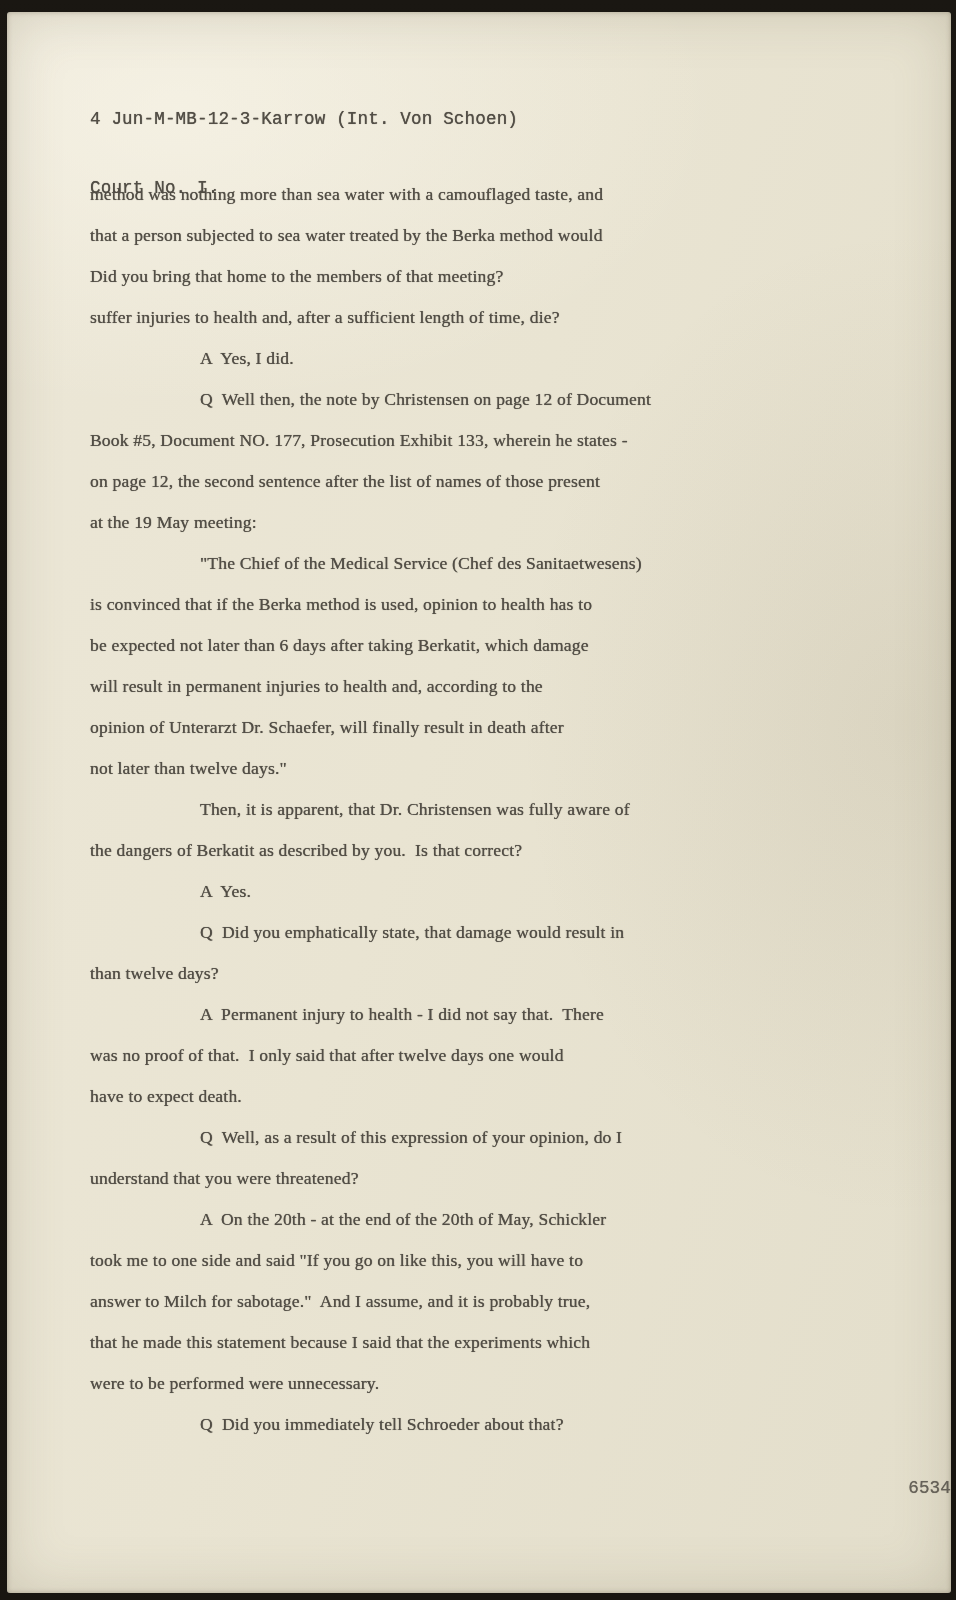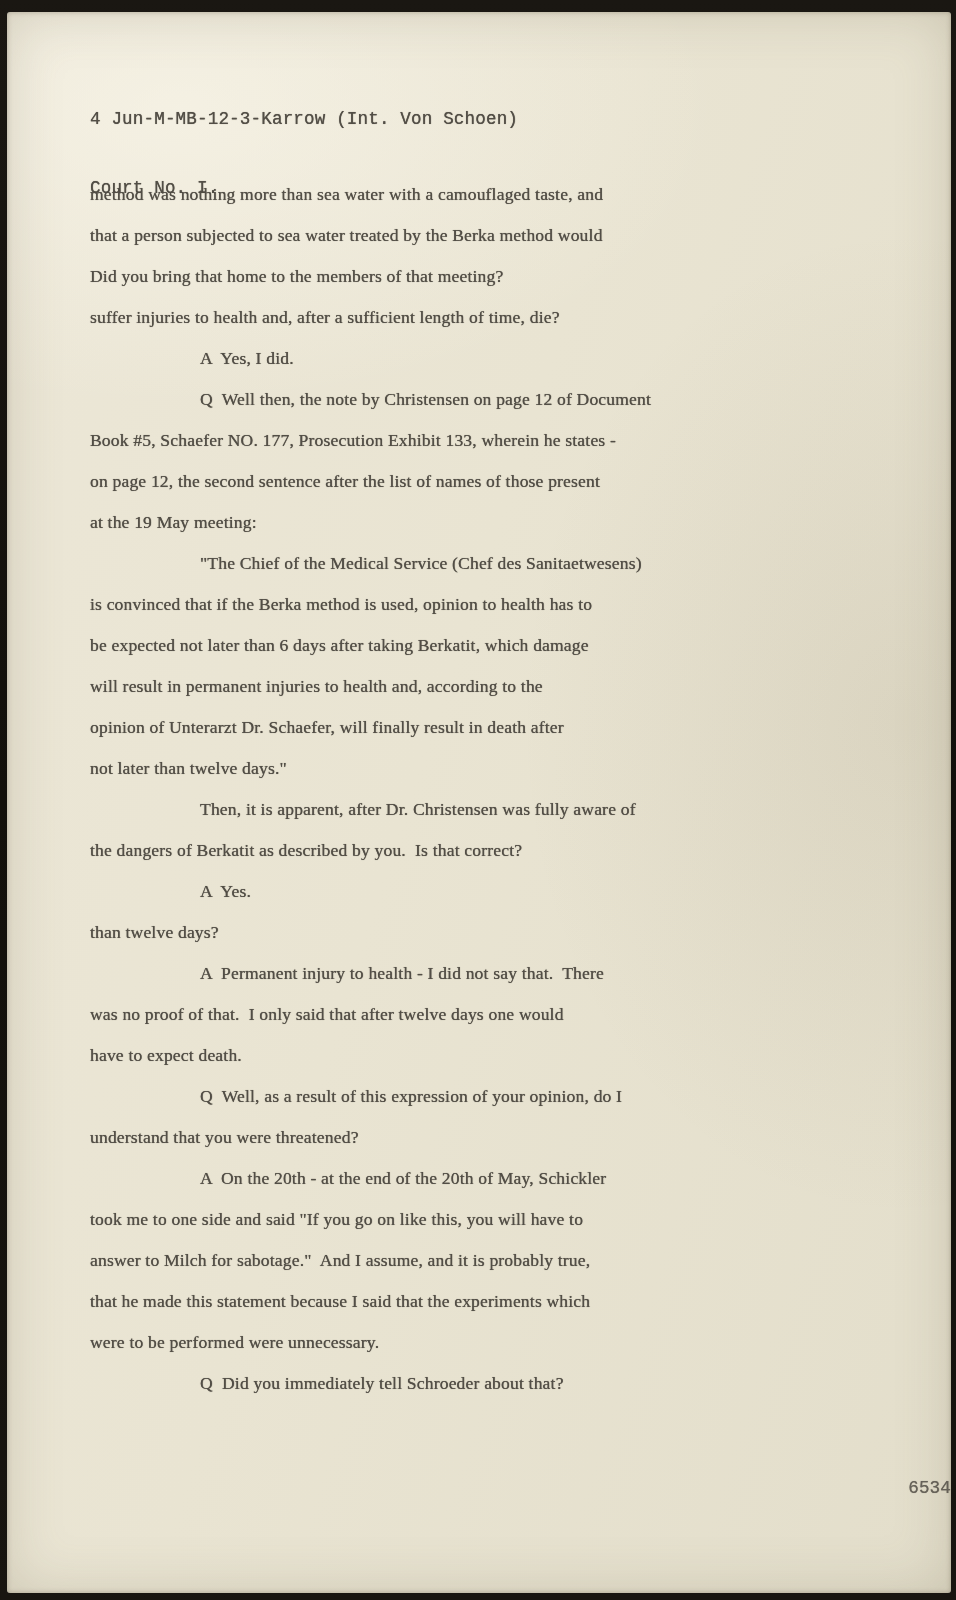--- a/index.html
+++ b/index.html
@@ -81,32 +81,33 @@
     <div>Court No. I.</div>
   </div>
 
   <div class="body-text typed">
       <div class="line">method was nothing more than sea water with a camouflaged taste, and</div>
       <div class="line">that a person subjected to sea water treated by the Berka method would</div>
       <div class="line">Did you bring that home to the members of that meeting?</div>
       <div class="line">suffer injuries to health and, after a sufficient length of time, die?</div>
       <div class="line indent">A  Yes, I did.</div>
       <div class="line indent">Q  Well then, the note by Christensen on page 12 of Document</div>
-      <div class="line">Book #5, Schaefer NO. 177, Prosecution Exhibit 133, wherein he states -</div>
+      <div class="line">Book #5, Document NO. 177, Prosecution Exhibit 133, wherein he states -</div>
       <div class="line">on page 12, the second sentence after the list of names of those present</div>
       <div class="line">at the 19 May meeting:</div>
       <div class="line indent">"The Chief of the Medical Service (Chef des Sanitaetwesens)</div>
       <div class="line">is convinced that if the Berka method is used, opinion to health has to</div>
       <div class="line">be expected not later than 6 days after taking Berkatit, which damage</div>
       <div class="line">will result in permanent injuries to health and, according to the</div>
       <div class="line">opinion of Unterarzt Dr. Schaefer, will finally result in death after</div>
       <div class="line">not later than twelve days."</div>
-      <div class="line indent">Then, it is apparent, after Dr. Christensen was fully aware of</div>
+      <div class="line indent">Then, it is apparent, that Dr. Christensen was fully aware of</div>
       <div class="line">the dangers of Berkatit as described by you.  Is that correct?</div>
       <div class="line indent">A  Yes.</div>
+      <div class="line indent">Q  Did you emphatically state, that damage would result in</div>
       <div class="line">than twelve days?</div>
       <div class="line indent">A  Permanent injury to health - I did not say that.  There</div>
       <div class="line">was no proof of that.  I only said that after twelve days one would</div>
       <div class="line">have to expect death.</div>
       <div class="line indent">Q  Well, as a result of this expression of your opinion, do I</div>
       <div class="line">understand that you were threatened?</div>
       <div class="line indent">A  On the 20th - at the end of the 20th of May, Schickler</div>
       <div class="line">took me to one side and said "If you go on like this, you will have to</div>
       <div class="line">answer to Milch for sabotage."  And I assume, and it is probably true,</div>
       <div class="line">that he made this statement because I said that the experiments which</div>

